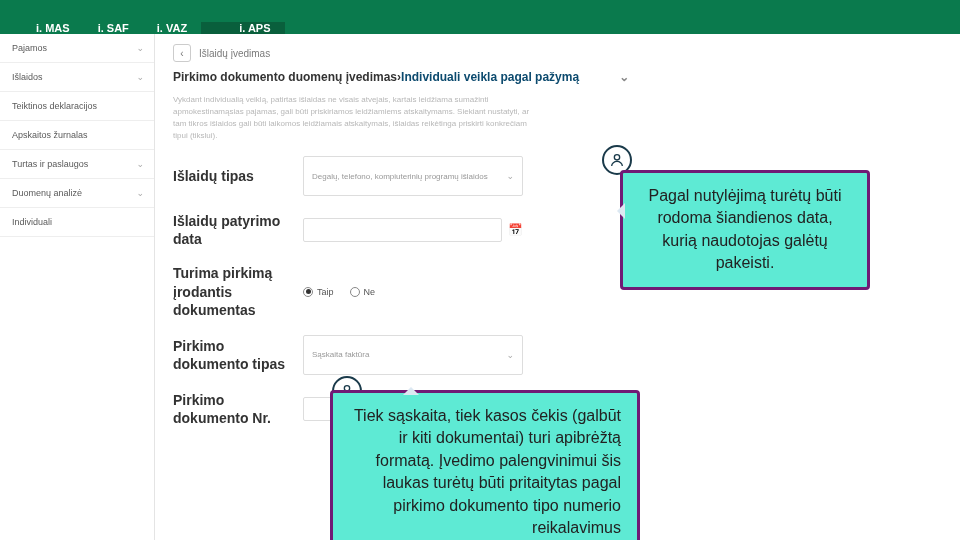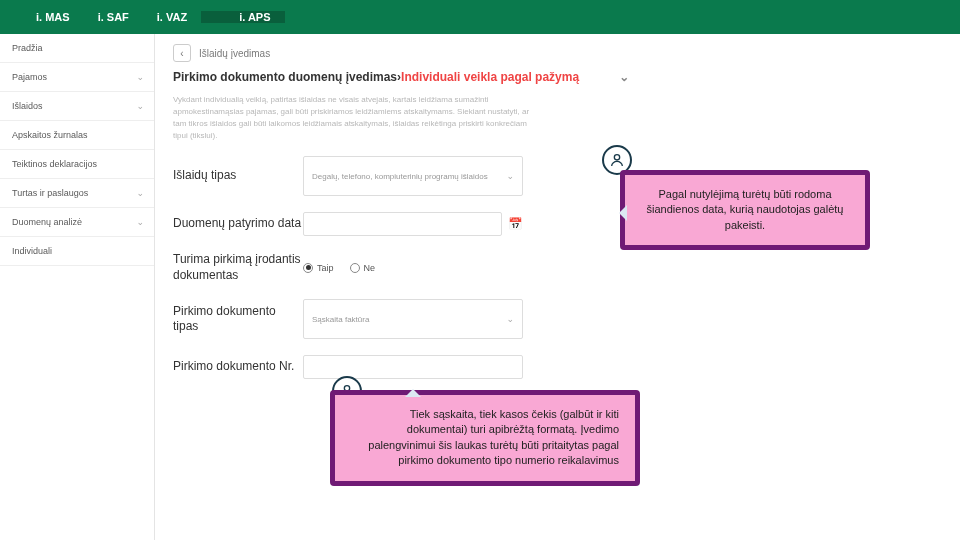--- a/index.html
+++ b/index.html
@@ -1,55 +1,55 @@
 <!DOCTYPE html>
 <html><head>
 <meta charset="utf-8">
 <style>
   * { box-sizing: border-box; margin: 0; padding: 0; font-family: Arial, sans-serif; }
   body { width: 960px; height: 540px; background: #fff; overflow: hidden; position: relative; }
   
-  .topbar { background: #0a7a4d; height: 34px; display: flex; align-items: center; padding-left: 22px; }
+  .topbar { background: #0a7a4d; height: 34px; display: flex; align-items: flex-end; padding-left: 22px; }
   .topbar .tab { color: #fff; font-size: 11px; font-weight: bold; padding: 0 14px; display: flex; align-items: center; cursor: pointer; }
   .topbar .tab.active { background: #095f3c; padding-left: 38px; }
   
   .layout { display: flex; height: calc(540px - 34px); }
   
   .sidebar { width: 155px; background: #fff; border-right: 1px solid #e4e4e4; padding-top: 0; }
   .sidebar .item { font-size: 9px; color: #5a5a5a; padding: 9px 10px 9px 12px; border-bottom: 1px solid #eee; display: flex; justify-content: space-between; align-items: center; cursor: pointer; }
   .sidebar .item .chev { color: #aaa; font-size: 9px; }
   
   .main { flex: 1; padding: 10px 18px; position: relative; }
   
   .crumb-row { display: flex; align-items: center; gap: 8px; margin-bottom: 8px; }
   .back-btn { width: 18px; height: 18px; border: 1px solid #ccc; border-radius: 3px; display: flex; align-items: center; justify-content: center; font-size: 10px; color: #777; cursor: pointer; }
   .crumb-text { font-size: 10px; color: #7a7a7a; }
   
   .page-title { font-size: 12px; font-weight: bold; color: #333; margin-bottom: 10px; display: flex; align-items: center; }
-  .page-title .sub { color: #ef4444; font-weight: bold; }
+  .page-title .sub { color: #0c4a6e; font-weight: bold; }
   .title-chev { color: #888; font-size: 12px; margin-left: 40px; }
   
   .desc { font-size: 8px; color: #b8b8b8; line-height: 1.5; width: 360px; margin-bottom: 14px; }
   
   .form-row { display: flex; align-items: center; margin-bottom: 16px; }
-  .form-row .lbl { width: 130px; font-size: 12px; font-weight: normal; color: #333; line-height: 1.3; }
+  .form-row .lbl { width: 130px; font-size: 14px; font-weight: bold; color: #333; line-height: 1.3; }
   .form-row .ctrl { width: 220px; }
   
   .select-box { border: 1px solid #ddd; border-radius: 2px; height: 40px; display: flex; align-items: center; justify-content: space-between; padding: 16px 8px; font-size: 8px; color: #999; background: #fff; }
   .text-input { border: 1px solid #ddd; border-radius: 2px; height: 24px; width: 100%; padding: 0 8px; font-size: 9px; }
   .date-wrap { display: flex; align-items: center; gap: 6px; }
   .date-wrap .text-input { flex: 1; }
   .cal-icon { color: #bbb; font-size: 12px; }
   
   .radio-grp { display: flex; gap: 16px; font-size: 9px; color: #555; }
   .radio-grp .opt { display: flex; gap: 4px; align-items: center; }
   .radio { width: 10px; height: 10px; border: 1px solid #888; border-radius: 50%; display: inline-flex; align-items: center; justify-content: center; }
   .radio.on::after { content: ""; width: 5px; height: 5px; background: #333; border-radius: 50%; }
   
-  .callout { position: absolute; background: #f9a8d4; border: 5px solid #701a75; border-radius: 4px; padding: 12px 16px; font-size: 11px; color: #222; text-align: center; line-height: 1.4; }
+  .callout { position: absolute; background: #5eead4; border: 3px solid #701a75; border-radius: 4px; padding: 12px 16px; font-size: 16px; color: #222; text-align: center; line-height: 1.4; }
   .callout-1 { left: 620px; top: 170px; width: 250px; }
   .callout-2 { left: 330px; top: 390px; width: 310px; text-align: right; }
   
   .callout-icon { position: absolute; width: 30px; height: 30px; border: 2px solid #1a3a4a; border-radius: 50%; background: #fff; display: flex; align-items: center; justify-content: center; }
   .callout-icon svg { width: 16px; height: 16px; }
   .ci-1 { left: 602px; top: 145px; }
   .ci-2 { left: 332px; top: 376px; }
   
   .callout-1::before { content: ""; position: absolute; left: -14px; top: 30px; border: 8px solid transparent; border-right-color: #dce8f2; }
   .callout-2::before { content: ""; position: absolute; left: 70px; top: -14px; border: 8px solid transparent; border-bottom-color: #dce8f2; }
@@ -62,35 +62,32 @@
 <div class="topbar">
   <div class="tab">i. MAS</div>
   <div class="tab">i. SAF</div>
   <div class="tab">i. VAZ</div>
   <div class="tab active">i. APS</div>
 </div>
 
 <div class="layout">
   <div class="sidebar">
     <div class="item">
-        <span>Pradžia</span>
-      </div>
-    <div class="item">
         <span>Pajamos</span>
         <span class="chev">⌄</span>
       </div>
     <div class="item">
         <span>Išlaidos</span>
         <span class="chev">⌄</span>
       </div>
     <div class="item">
-        <span>Apskaitos žurnalas</span>
+        <span>Teiktinos deklaracijos</span>
       </div>
     <div class="item">
-        <span>Teiktinos deklaracijos</span>
+        <span>Apskaitos žurnalas</span>
       </div>
     <div class="item">
         <span>Turtas ir paslaugos</span>
         <span class="chev">⌄</span>
       </div>
     <div class="item">
         <span>Duomenų analizė</span>
         <span class="chev">⌄</span>
       </div>
     <div class="item">
@@ -117,21 +114,21 @@
       <div class="lbl">Išlaidų tipas</div>
       <div class="ctrl">
         <div class="select-box">
           <span>Degalų, telefono, kompiuterinių programų išlaidos</span>
           <span class="chev-icon">⌄</span>
         </div>
       </div>
     </div>
 
     <div class="form-row">
-      <div class="lbl">Duomenų patyrimo data</div>
+      <div class="lbl">Išlaidų patyrimo data</div>
       <div class="ctrl date-wrap">
         <input class="text-input" style="">
         <span class="cal-icon">📅</span>
       </div>
     </div>
 
     <div class="form-row">
       <div class="lbl">Turima pirkimą įrodantis dokumentas</div>
       <div class="ctrl radio-grp">
         <div class="opt">

